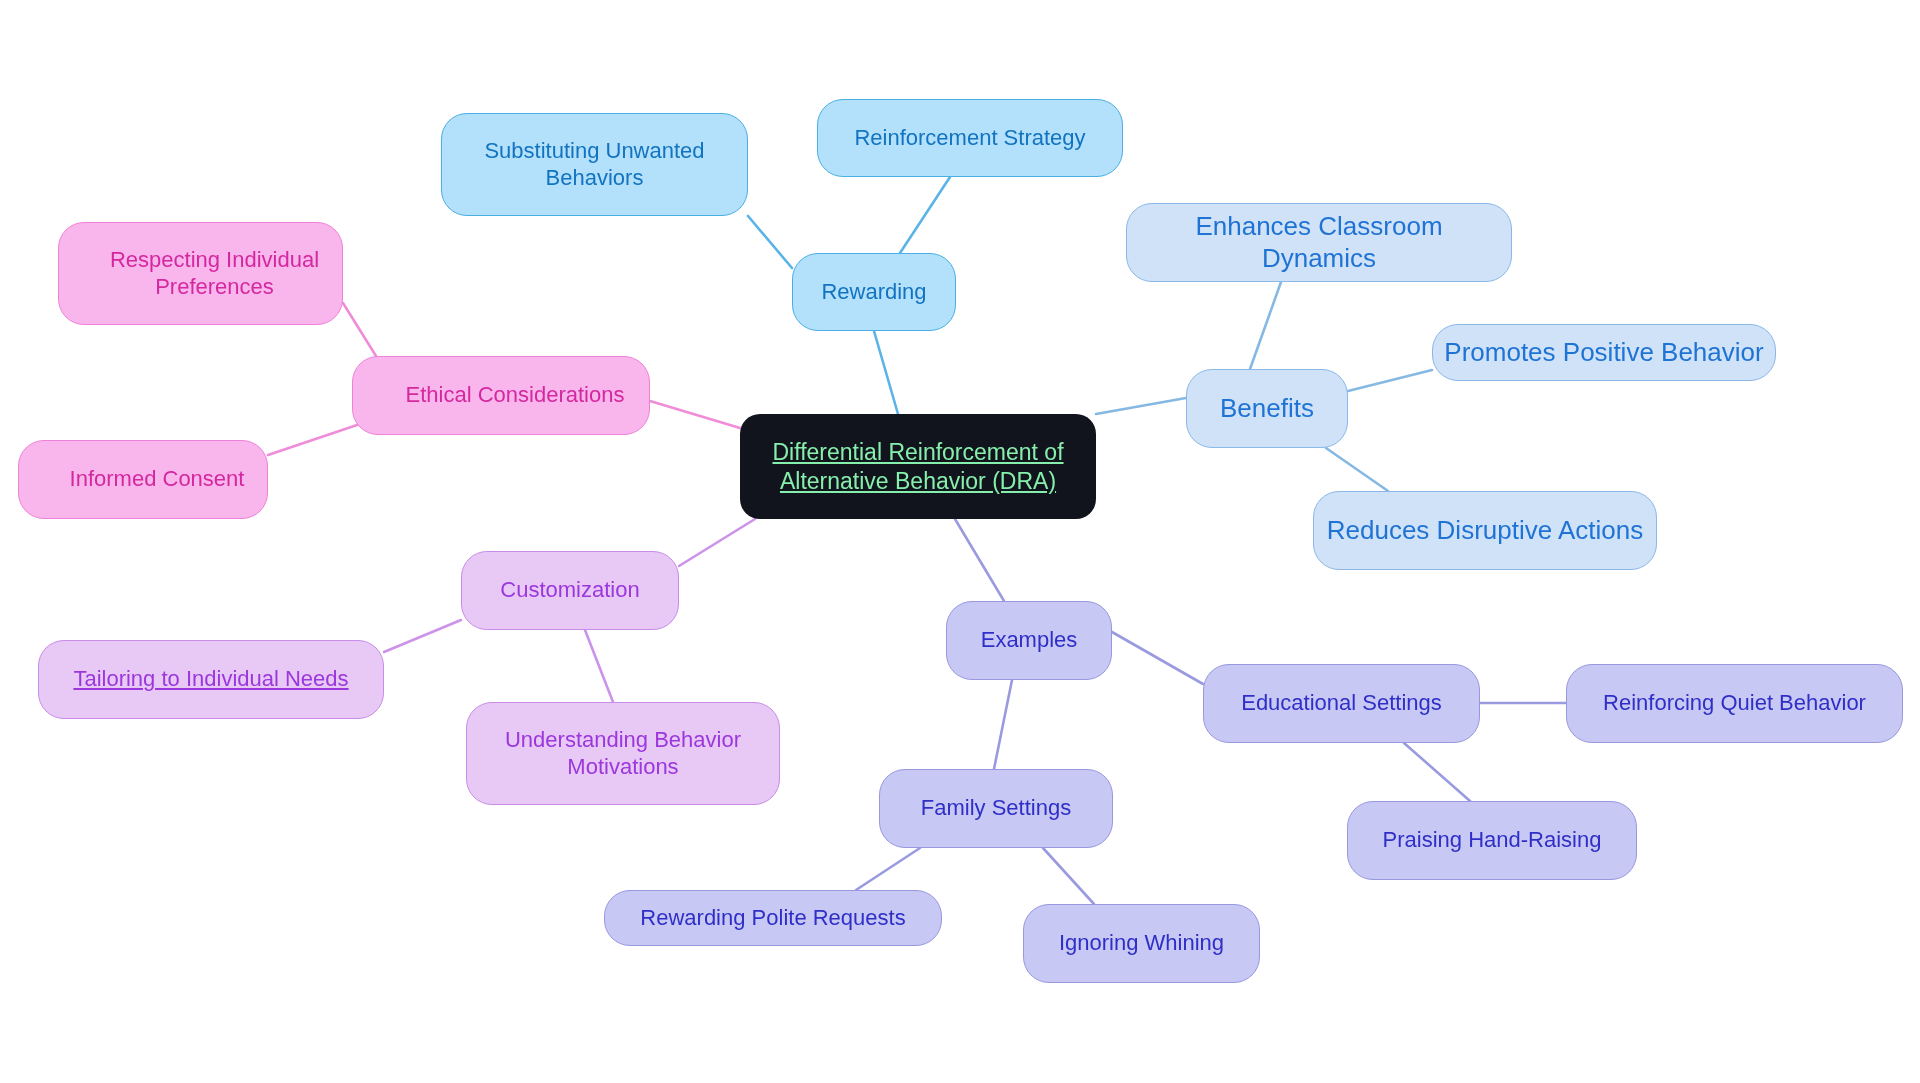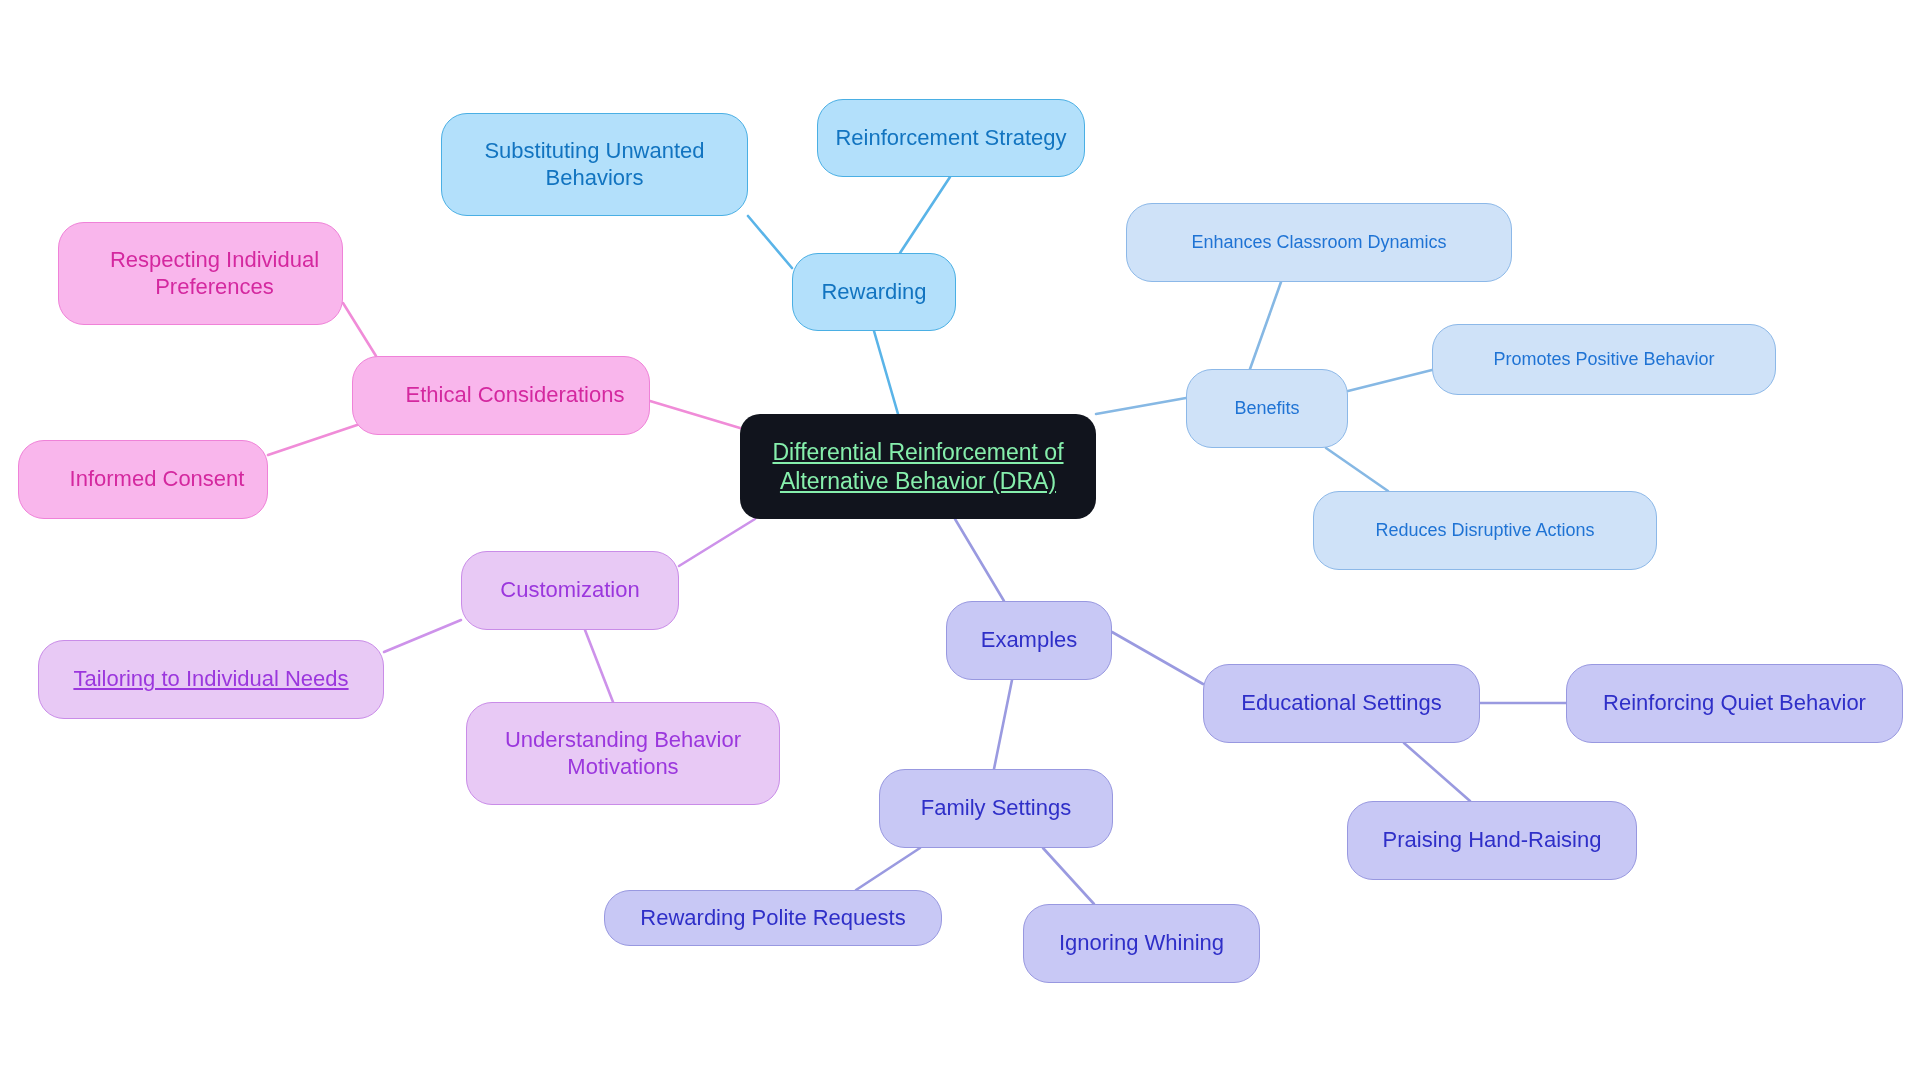--- a/index.html
+++ b/index.html
@@ -53,21 +53,21 @@
     border-color: #4aafe4;
     color: #1274c0;
     border-radius: 26px;
     font-size: 22px;
   }
   .node-ben {
     background: #cfe2f8;
     border-color: #8cb8e8;
     color: #1f73d4;
     border-radius: 26px;
-    font-size: 18px;
+    font-size: 26px;
   }
   .node-ex {
     background: #c8c8f5;
     border-color: #9898e0;
     color: #2f2fc8;
     border-radius: 26px;
     font-size: 22px;
   }
   .node-eth {
     background: #f9b6ec;
@@ -106,26 +106,26 @@
       <line x1="1043" y1="848" x2="1094" y2="904" stroke="#9a9ae0" stroke-width="2.6" stroke-linecap="round"></line>
       <line x1="740" y1="428" x2="650" y2="401" stroke="#f08cd8" stroke-width="2.6" stroke-linecap="round"></line>
       <line x1="376" y1="356" x2="343" y2="303" stroke="#f08cd8" stroke-width="2.6" stroke-linecap="round"></line>
       <line x1="360" y1="424" x2="268" y2="455" stroke="#f08cd8" stroke-width="2.6" stroke-linecap="round"></line>
       <line x1="755" y1="519" x2="679" y2="566" stroke="#cd92ea" stroke-width="2.6" stroke-linecap="round"></line>
       <line x1="461" y1="620" x2="384" y2="652" stroke="#cd92ea" stroke-width="2.6" stroke-linecap="round"></line>
       <line x1="585" y1="630" x2="613" y2="702" stroke="#cd92ea" stroke-width="2.6" stroke-linecap="round"></line>
     </svg>
   <div id="node-layer">
       <div class="node node-def" style="left: 792px; top: 253px; width: 164px; height: 78px;">Rewarding</div>
-      <div class="node node-def" style="left: 817px; top: 99px; width: 268px; height: 78px;">Reinforcement Strategy</div>
+      <div class="node node-def" style="left: 817px; top: 99px; width: 306px; height: 78px;">Reinforcement Strategy</div>
       <div class="node node-def" style="left: 441px; top: 113px; width: 307px; height: 103px;">Substituting Unwanted
 Behaviors</div>
       <div class="node node-ben" style="left: 1186px; top: 369px; width: 162px; height: 79px;">Benefits</div>
       <div class="node node-ben" style="left: 1126px; top: 203px; width: 386px; height: 79px;">Enhances Classroom Dynamics</div>
-      <div class="node node-ben" style="left: 1432px; top: 324px; width: 344px; height: 71px;">Promotes Positive Behavior</div>
+      <div class="node node-ben" style="left: 1432px; top: 324px; width: 344px; height: 57px;">Promotes Positive Behavior</div>
       <div class="node node-ben" style="left: 1313px; top: 491px; width: 344px; height: 79px;">Reduces Disruptive Actions</div>
       <div class="node node-ex" style="left: 946px; top: 601px; width: 166px; height: 79px;">Examples</div>
       <div class="node node-ex" style="left: 1203px; top: 664px; width: 277px; height: 79px;">Educational Settings</div>
       <div class="node node-ex" style="left: 1566px; top: 664px; width: 337px; height: 79px;">Reinforcing Quiet Behavior</div>
       <div class="node node-ex" style="left: 1347px; top: 801px; width: 290px; height: 79px;">Praising Hand-Raising</div>
       <div class="node node-ex" style="left: 879px; top: 769px; width: 234px; height: 79px;">Family Settings</div>
       <div class="node node-ex" style="left: 604px; top: 890px; width: 338px; height: 56px;">Rewarding Polite Requests</div>
       <div class="node node-ex" style="left: 1023px; top: 904px; width: 237px; height: 79px;">Ignoring Whining</div>
       <div class="node node-eth" style="left: 352px; top: 356px; width: 298px; height: 79px;">Ethical Considerations</div>
       <div class="node node-eth" style="left: 58px; top: 222px; width: 285px; height: 103px;">Respecting Individual

